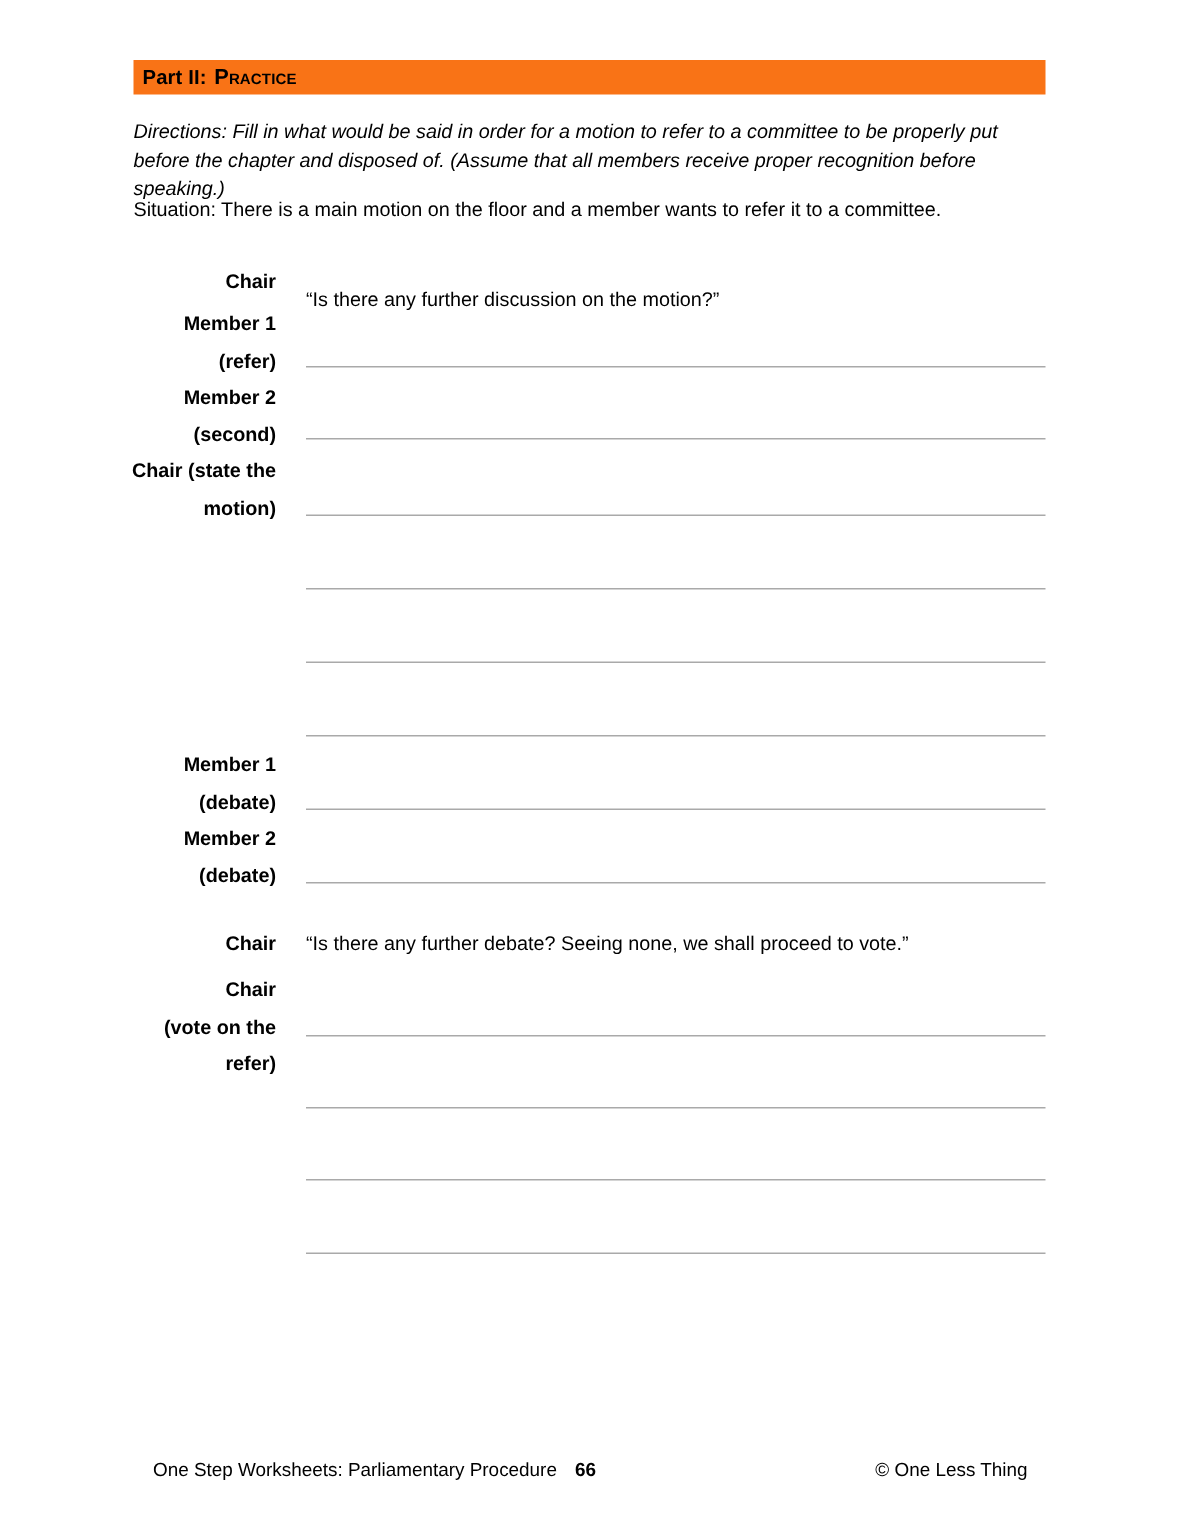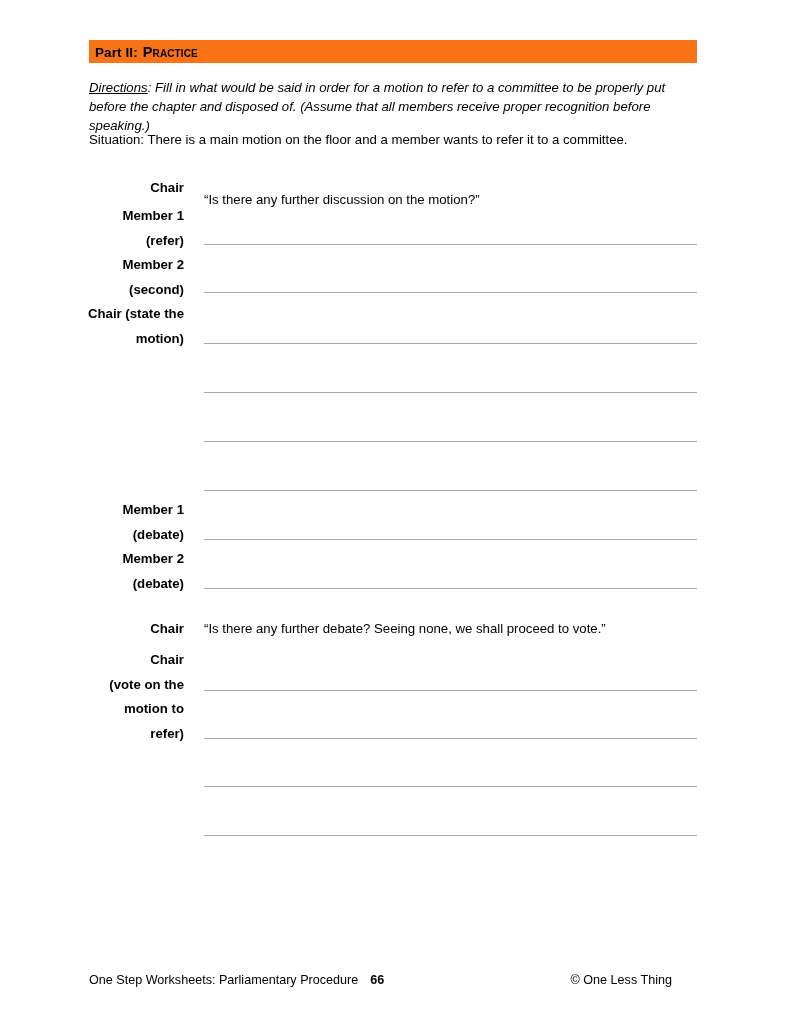--- a/index.html
+++ b/index.html
@@ -51,21 +51,20 @@
   .directions {
     position: absolute;
     left: 89px;
     top: 78px;
     width: 610px;
     font-size: 13.2px;
     font-style: italic;
     line-height: 19px;
   }
   .directions-label {
-    text-decoration: underline;
     font-style: italic;
     margin-top: 16px;
   }
 
   .situation {
     position: absolute;
     left: 89px;
     top: 130px;
     width: 610px;
     font-size: 13.2px;
@@ -103,21 +102,21 @@
     position: absolute;
     left: 204px;
     width: 493px;
     height: 1px;
     background: #a9a9a9;
   }
 
   
   .footer {
     position: absolute;
-    left: 89px;
+    left: 102px;
     top: 973px;
     width: 608px;
     height: 20px;
     font-size: 12.6px;
   }
   .footer-left {
     position: absolute;
     left: 0;
     top: 0;
     white-space: nowrap;
@@ -179,21 +178,20 @@
     </div>
 
     <div class="label-col" style="top:617px;">
       <div>Chair</div>
     </div>
     <div class="quote-text" style="top:617px;">“Is there any further debate? Seeing none, we shall proceed to vote.”</div>
 
     <div class="label-col" style="top:648px;">
       <div>Chair</div>
       <div>(vote on the</div>
-      <div>motion to</div>
       <div>refer)</div>
     </div>
 
     <div id="rules-container">
         <div class="rule" style="top: 244px; background: rgb(169, 169, 169);"></div>
         <div class="rule" style="top: 292px; background: rgb(169, 169, 169);"></div>
         <div class="rule" style="top: 343px; background: rgb(169, 169, 169);"></div>
         <div class="rule" style="top: 392px; background: rgb(169, 169, 169);"></div>
         <div class="rule" style="top: 441px; background: rgb(169, 169, 169);"></div>
         <div class="rule" style="top: 490px; background: rgb(169, 169, 169);"></div>

